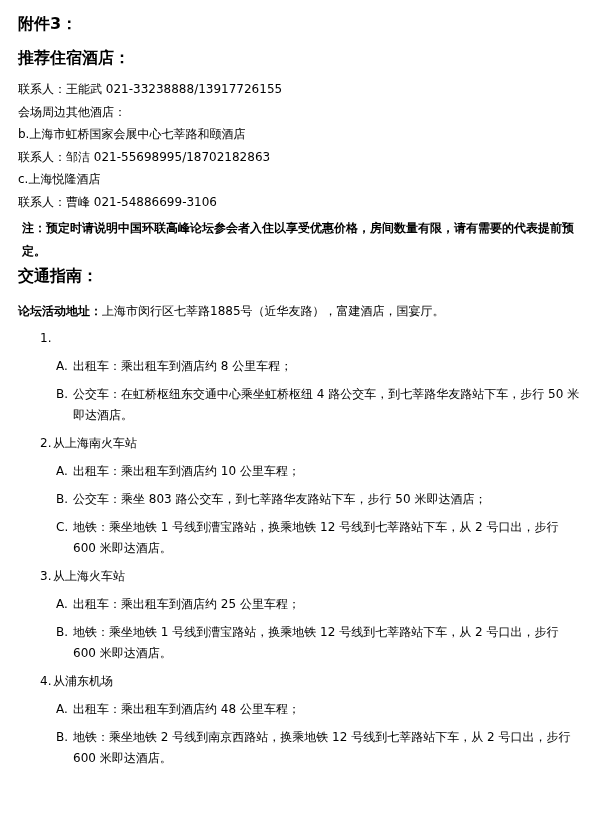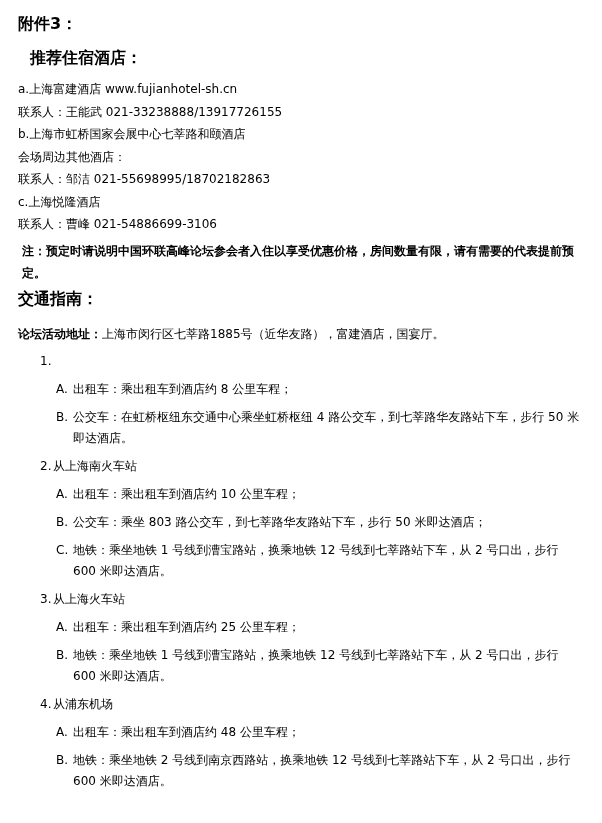--- a/index.html
+++ b/index.html
@@ -23,21 +23,21 @@
     font-weight: bold;
     margin: 6px 0 0 0;
     line-height: 20px;
   }
   .h-section {
     font-size: 16px;
     font-weight: bold;
     margin: 0;
     line-height: 20px;
   }
-  .hotels-heading { margin-top: 14px; margin-left: 12px; }
+  .hotels-heading { margin-top: 14px; }
   .hotel-block { margin-top: 10px; }
   .line {
     font-size: 12px;
     line-height: 22.5px;
     margin: 0;
     white-space: nowrap;
   }
   .note {
     font-size: 12px;
     font-weight: bold;
@@ -91,24 +91,23 @@
 </head>
 <body>
 
 <div class="page">
 
   <p class="h-title">附件3：</p>
 
   <p class="h-section hotels-heading">推荐住宿酒店：</p>
 
   <div class="hotel-block">
-    <p class="line">a.上海富建酒店  www.fujianhotel-sh.cn</p>
     <p class="line">联系人：王能武  021-33238888/13917726155</p>
+    <p class="line">会场周边其他酒店：</p>
     <p class="line">b.上海市虹桥国家会展中心七莘路和颐酒店</p>
-    <p class="line">会场周边其他酒店：</p>
     <p class="line">联系人：邹洁  021-55698995/18702182863</p>
     <p class="line">c.上海悦隆酒店</p>
     <p class="line">联系人：曹峰  021-54886699-3106</p>
     <p class="note">注：预定时请说明中国环联高峰论坛参会者入住以享受优惠价格，房间数量有限，请有需要的代表提前预定。</p>
   </div>
 
   <p class="h-section transport-heading">交通指南：</p>
 
   <p class="address-line">
     <span class="address-label">论坛活动地址：</span><span>上海市闵行区七莘路1885号（近华友路），富建酒店，国宴厅。</span>

